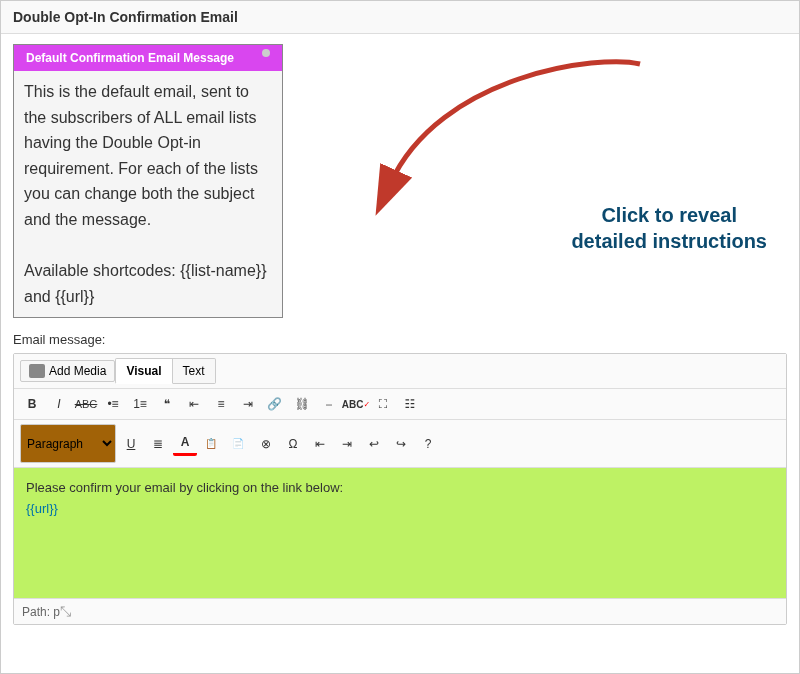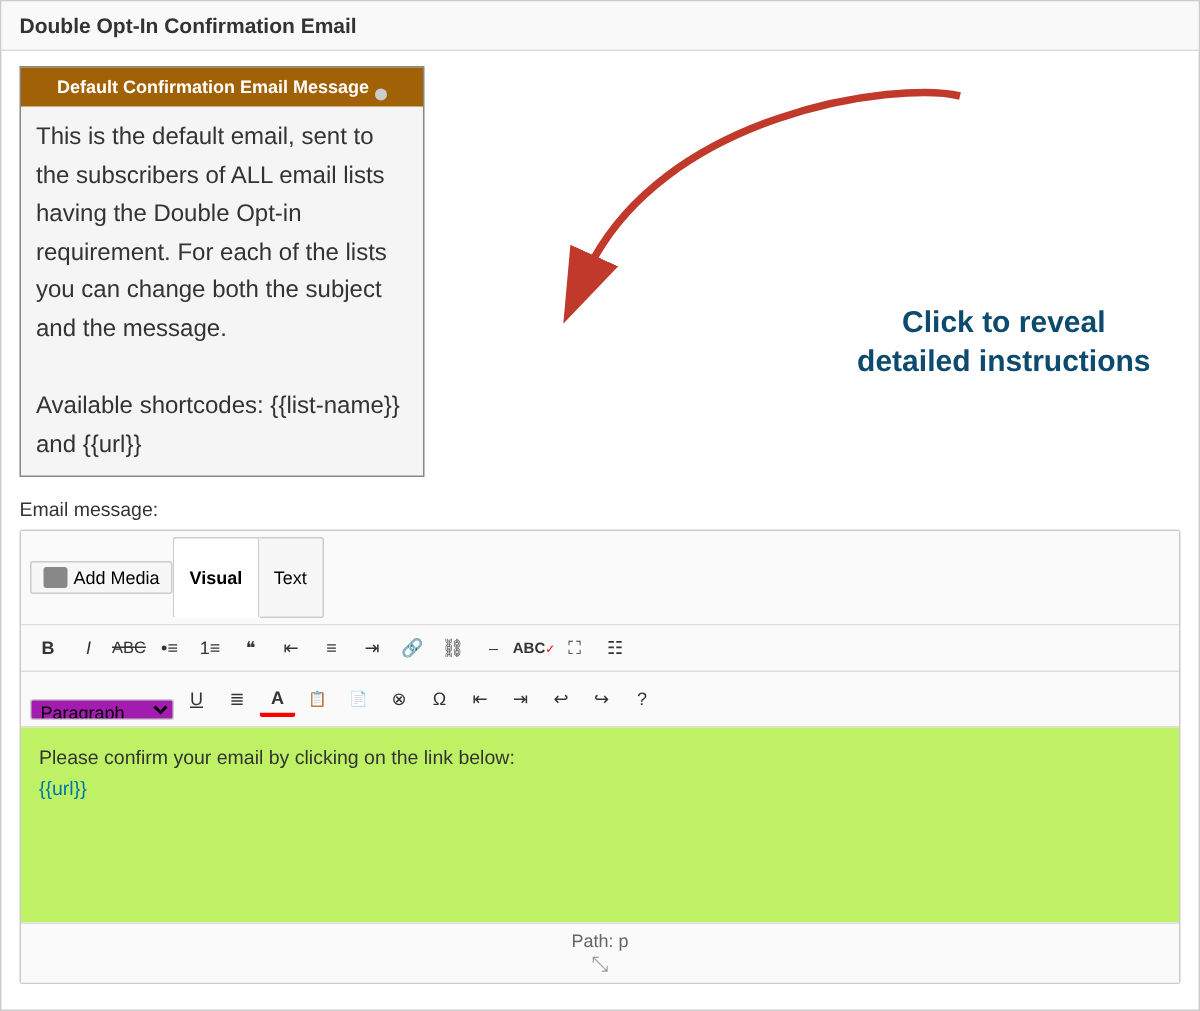--- a/index.html
+++ b/index.html
@@ -36,28 +36,28 @@
     .info-box {
       width: 270px;
       border: 1px solid #888;
       background: #f5f5f5;
       padding: 8px 10px;
       font-size: 12px;
       line-height: 1.5;
       flex-shrink: 0;
     }
     .info-box-title {
-      background: #a16207;
+      background: #d946ef;
       color: #fff;
       font-weight: bold;
       font-size: 12px;
-      padding: 4px 24px;
+      padding: 4px 12px;
       margin: -8px -10px 8px -10px;
       display: flex;
-      align-items: flex-end;
+      align-items: flex-start;
       justify-content: space-between;
     }
     .info-box-title .dot {
       width: 8px;
       height: 8px;
       background: #ccc;
       border-radius: 50%;
       display: inline-block;
     }
     .info-box-body {
@@ -143,21 +143,21 @@
       background: #888;
       border-radius: 2px;
       display: inline-block;
       position: relative;
     }
     .visual-text-tabs {
       display: flex;
       gap: 0;
     }
     .tab-btn {
-      padding: 19px 10px;
+      padding: 5px 10px;
       font-size: 12px;
       border: 1px solid #ccc;
       background: #f7f7f7;
       cursor: pointer;
       border-radius: 2px 0 0 2px;
     }
     .tab-btn.active {
       background: #fff;
       border-bottom: 1px solid #fff;
       font-weight: bold;
@@ -187,27 +187,26 @@
       cursor: pointer;
       font-size: 12px;
       color: #333;
       border-radius: 2px;
       padding: 0;
     }
     .tool-btn.bold { font-weight: bold; font-style: normal; }
     .tool-btn.italic { font-style: italic; }
     .tool-btn.underline { text-decoration: underline; }
     .toolbar-row2 .format-select {
-      height: 14px;
-      font-size: 12px;
-      border: 1px solid #ccc;
-      background: #a21caf;
+      height: 39px;
+      font-size: 12px;
+      border: 1px solid #ccc;
+      background: #a16207;
       border-radius: 2px;
       padding: 0 2px;
-      margin-top: 14px;
     }
     
     .editor-body {
       min-height: 130px;
       padding: 10px 12px;
       background: #bef264;
       font-size: 13px;
       line-height: 1.6;
     }
     .editor-link {
@@ -216,21 +215,20 @@
     }
     
     .editor-statusbar {
       border-top: 1px solid #ddd;
       padding: 4px 8px;
       background: #fafafa;
       font-size: 12px;
       color: #666;
       display: flex;
       align-items: center;
-      flex-direction: column;
     }
     .resize-handle {
       color: #999;
       font-size: 14px;
     }
     
     .icon-strikethrough { text-decoration: line-through; font-size: 11px; }
   </style>
 </head>
 <body>

